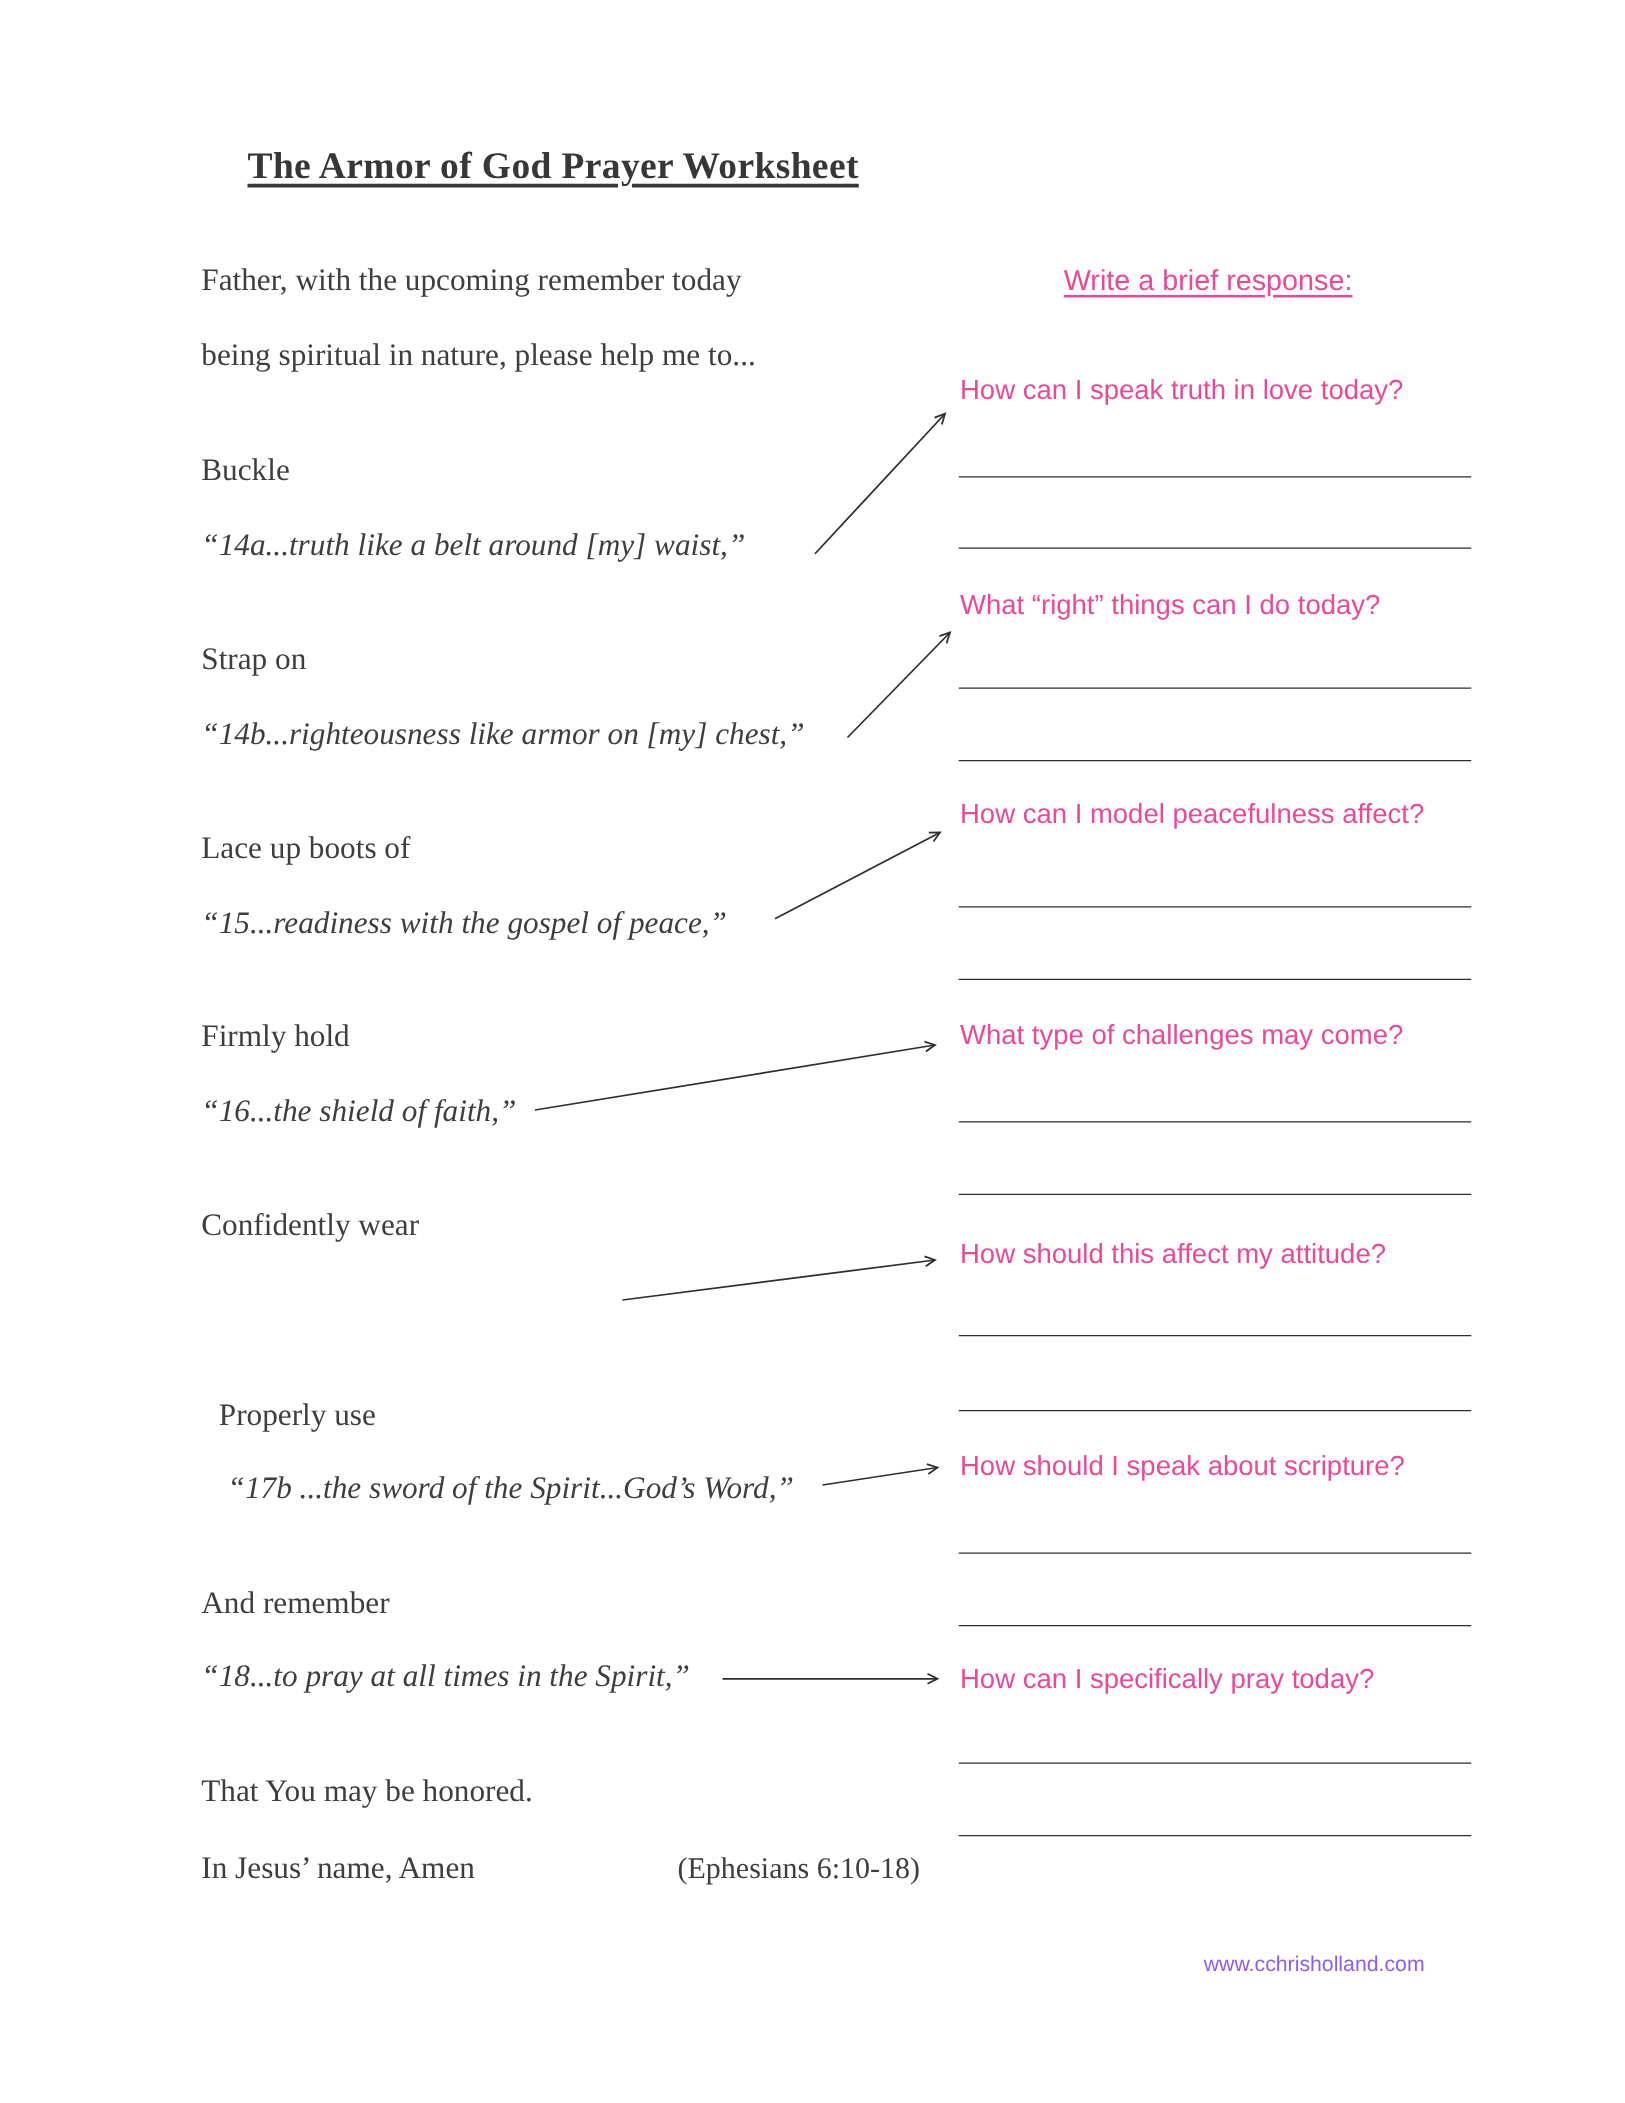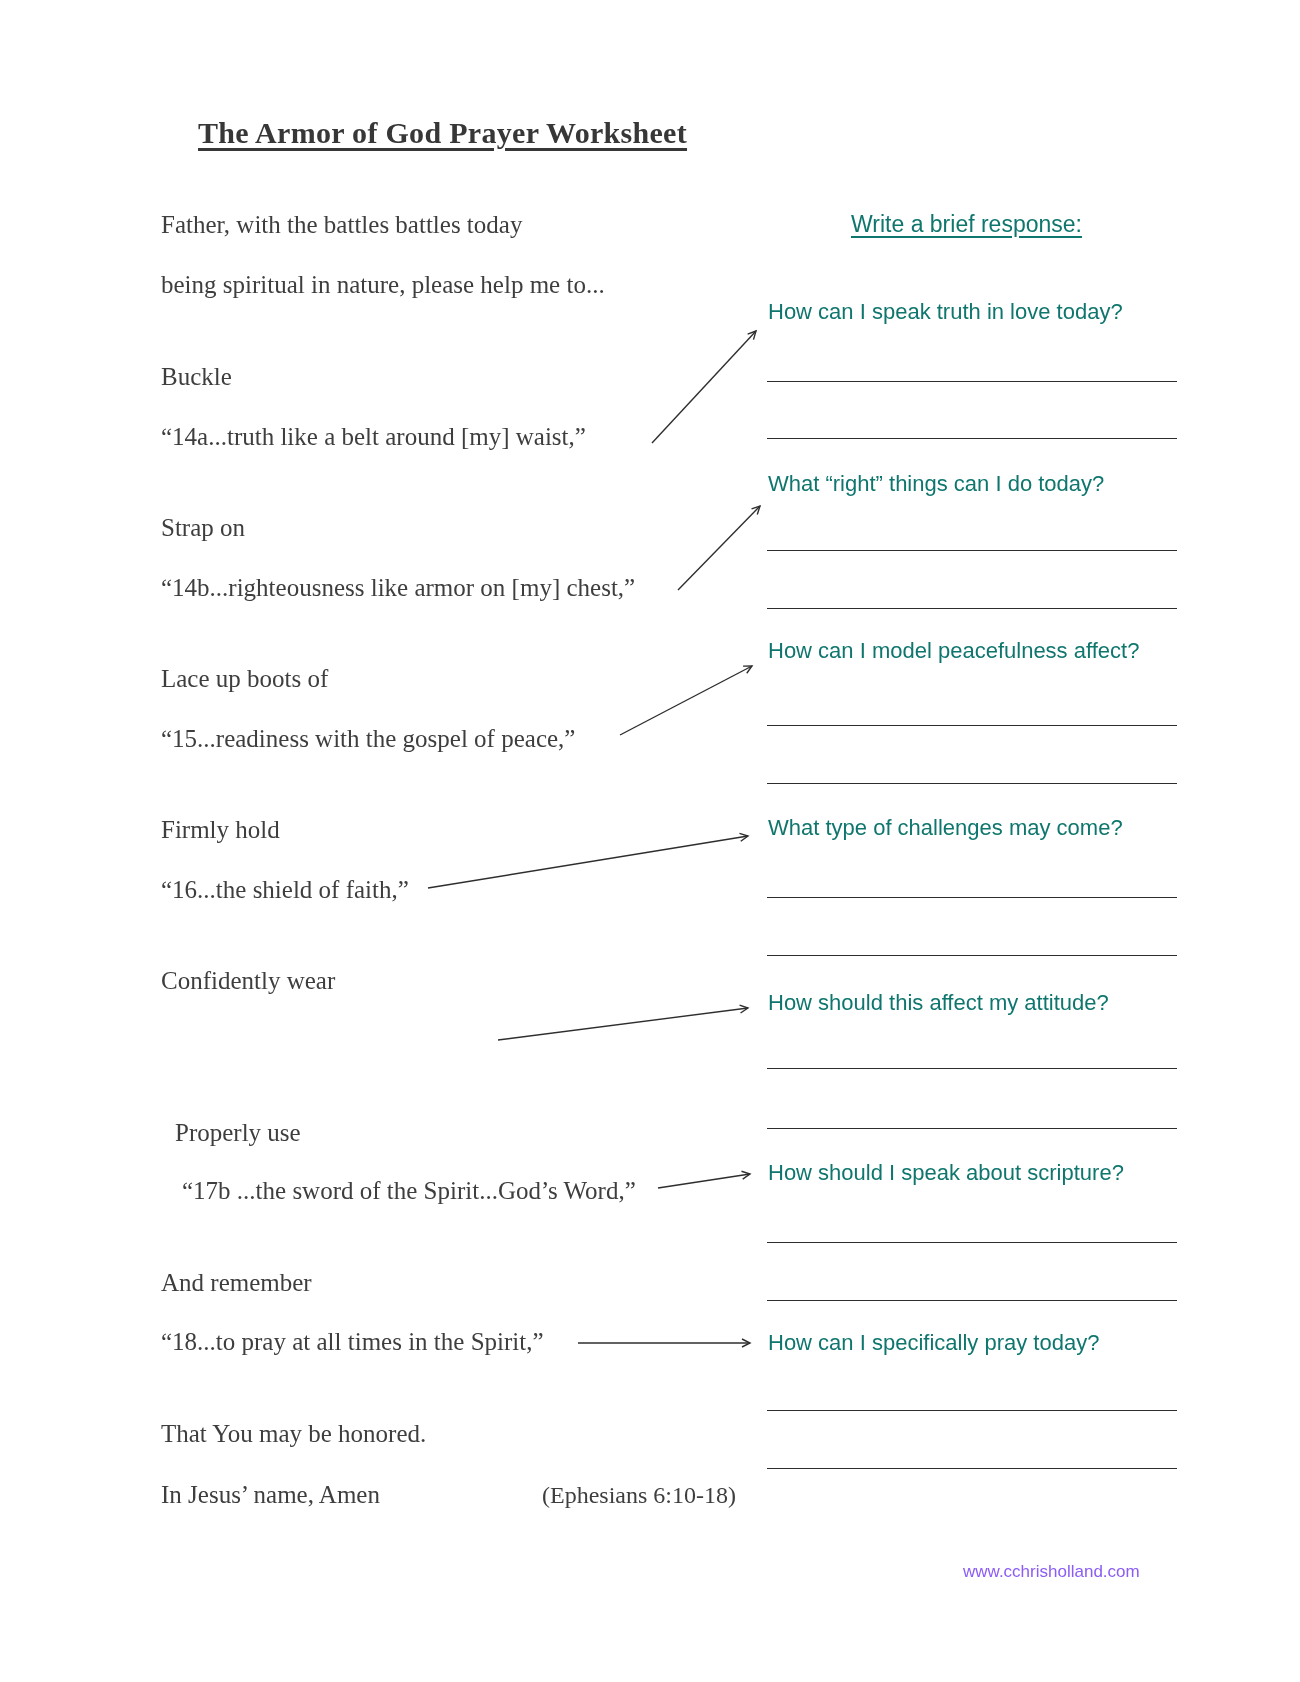--- a/index.html
+++ b/index.html
@@ -12,37 +12,37 @@
     font-kerning: normal;
     text-align: center;
   }
   .abs { position: absolute; white-space: nowrap; }
   .serif {
     font-family: "Liberation Serif", serif;
     font-size: 25px;
     line-height: 32px;
     color: #3e3e3e;
   }
-  .quote { }
+  .quote { font-style: italic; }
   .quote.upright { font-style: normal; }
   .title {
     font-family: "Liberation Serif", serif;
     font-size: 30px;
     line-height: 38px;
     font-weight: bold;
     color: #373737;
     text-decoration: underline;
     text-underline-offset: 5px;
     letter-spacing: 0.3px;
   }
   .sans {
     font-family: "Liberation Sans", sans-serif;
     font-size: 22px;
     line-height: 28px;
-    color: #0f766e;
+    color: #ec4899;
   }
   .resp-header {
     font-size: 23px;
     text-decoration: underline;
     text-underline-offset: 4px;
   }
   .blank-line {
     position: absolute;
     left: 767px;
     width: 410px;
@@ -60,21 +60,21 @@
     pointer-events: none;
   }
 </style>
 </head>
 <body>
 
 <div class="page">
 
   <div class="abs title" style="left:198px; top:114px;">The Armor of God Prayer Worksheet</div>
 
-  <div class="abs serif" style="left:161px; top:209px;">Father, with the battles battles today</div>
+  <div class="abs serif" style="left:161px; top:209px;">Father, with the upcoming remember today</div>
   <div class="abs serif" style="left:161px; top:269px;">being spiritual in nature, please help me to...</div>
 
   <div class="abs serif" style="left:161px; top:361px;">Buckle</div>
   <div class="abs serif quote" style="left:161px; top:421px;">“14a...truth like a belt around [my] waist,”</div>
 
   <div class="abs serif" style="left:161px; top:512px;">Strap on</div>
   <div class="abs serif quote" style="left:161px; top:572px;">“14b...righteousness like armor on [my] chest,”</div>
 
   <div class="abs serif" style="left:161px; top:663px;">Lace up boots of</div>
   <div class="abs serif quote" style="left:161px; top:723px;">“15...readiness with the gospel of peace,”</div>

